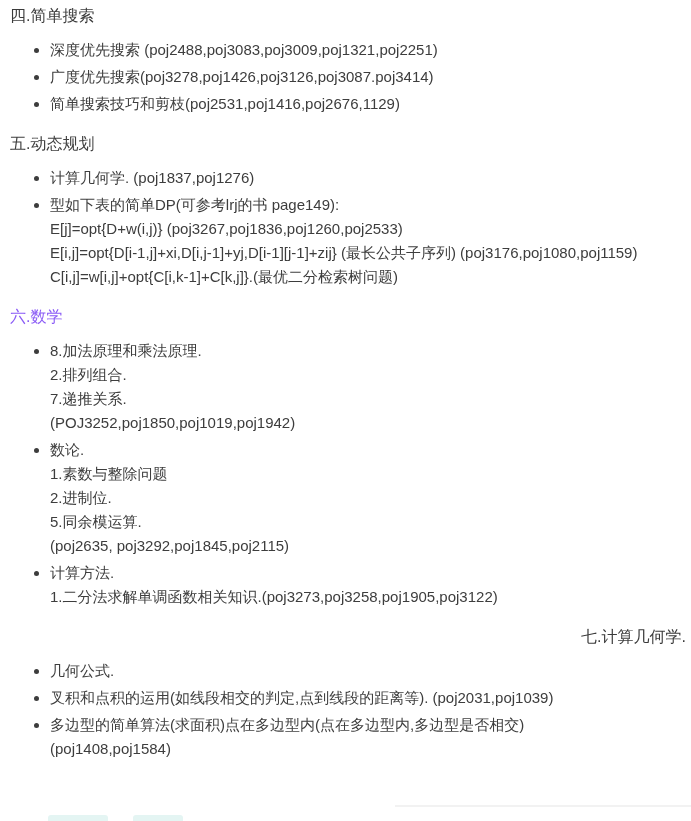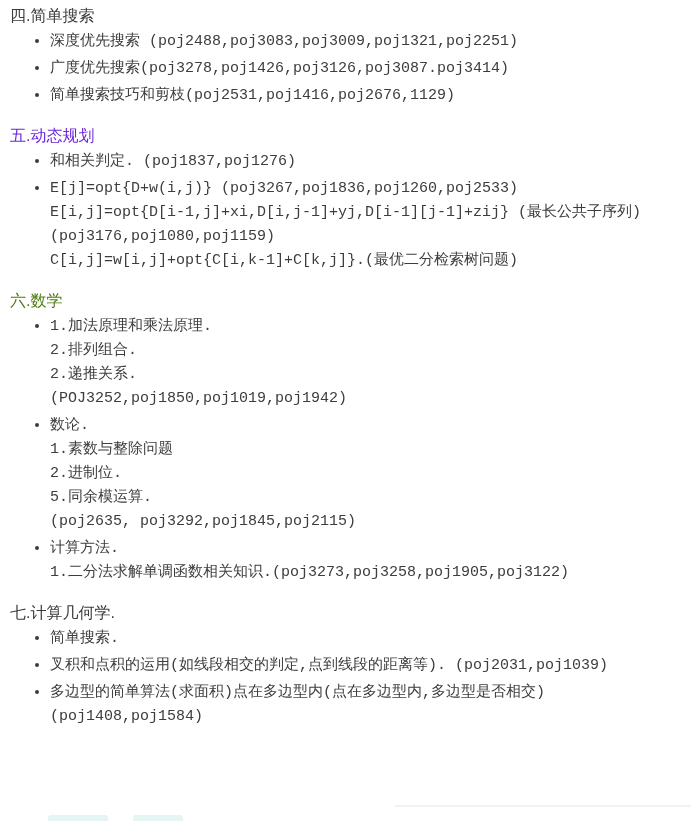--- a/index.html
+++ b/index.html
@@ -17,24 +17,23 @@
     padding: 6px 5px 0 10px;
   }
   .heading {
     margin: 0;
     font-size: 16px;
     line-height: 20px;
     font-weight: 400;
     color: #3a3a3a;
   }
   ul.items {
-    margin: 4px 0 18px 0;
+    margin: 12px 0 18px 0;
     padding-left: 40px;
     list-style: disc;
-    font-family: Liberation Mono, monospace;
   }
   ul.items li {
     margin-bottom: 3px;
   }
   .line {
     line-height: 24px;
   }
   .footer-divider {
     position: absolute;
     left: 395px;
@@ -66,61 +65,62 @@
           <li>
             <div class="line">广度优先搜索(poj3278,poj1426,poj3126,poj3087.poj3414)</div>
           </li>
           <li>
             <div class="line">简单搜索技巧和剪枝(poj2531,poj1416,poj2676,1129)</div>
           </li>
         </ul>
   </section>
 
   <section>
-    <p class="heading" style="color: #6d28d9;">五.动态规划</p>
+    <p class="heading" style="color: #404040;">五.动态规划</p>
     <ul class="items">
           <li>
-            <div class="line">和相关判定. (poj1837,poj1276)</div>
+            <div class="line">计算几何学. (poj1837,poj1276)</div>
           </li>
           <li>
+            <div class="line">型如下表的简单DP(可参考lrj的书 page149):</div>
             <div class="line">E[j]=opt{D+w(i,j)} (poj3267,poj1836,poj1260,poj2533)</div>
             <div class="line">E[i,j]=opt{D[i-1,j]+xi,D[i,j-1]+yj,D[i-1][j-1]+zij} (最长公共子序列) (poj3176,poj1080,poj1159)</div>
             <div class="line">C[i,j]=w[i,j]+opt{C[i,k-1]+C[k,j]}.(最优二分检索树问题)</div>
           </li>
         </ul>
   </section>
 
   <section>
-    <p class="heading" style="color: #4d7c0f;">六.数学</p>
+    <p class="heading" style="color: #8b5cf6;">六.数学</p>
     <ul class="items">
           <li>
-            <div class="line">1.加法原理和乘法原理.</div>
+            <div class="line">8.加法原理和乘法原理.</div>
             <div class="line">2.排列组合.</div>
-            <div class="line">2.递推关系.</div>
+            <div class="line">7.递推关系.</div>
             <div class="line">(POJ3252,poj1850,poj1019,poj1942)</div>
           </li>
           <li>
             <div class="line">数论.</div>
             <div class="line">1.素数与整除问题</div>
             <div class="line">2.进制位.</div>
             <div class="line">5.同余模运算.</div>
             <div class="line">(poj2635, poj3292,poj1845,poj2115)</div>
           </li>
           <li>
             <div class="line">计算方法.</div>
             <div class="line">1.二分法求解单调函数相关知识.(poj3273,poj3258,poj1905,poj3122)</div>
           </li>
         </ul>
   </section>
 
   <section>
-    <p class="heading" style="color: rgb(58, 58, 58);">七.计算几何学.</p>
+    <p class="heading" style="color: rgb(58, 58, 58); text-align: right;">七.计算几何学.</p>
     <ul class="items">
           <li>
-            <div class="line">简单搜索.</div>
+            <div class="line">几何公式.</div>
           </li>
           <li>
             <div class="line">叉积和点积的运用(如线段相交的判定,点到线段的距离等). (poj2031,poj1039)</div>
           </li>
           <li>
             <div class="line">多边型的简单算法(求面积)点在多边型内(点在多边型内,多边型是否相交)</div>
             <div class="line">(poj1408,poj1584)</div>
           </li>
         </ul>
   </section>

